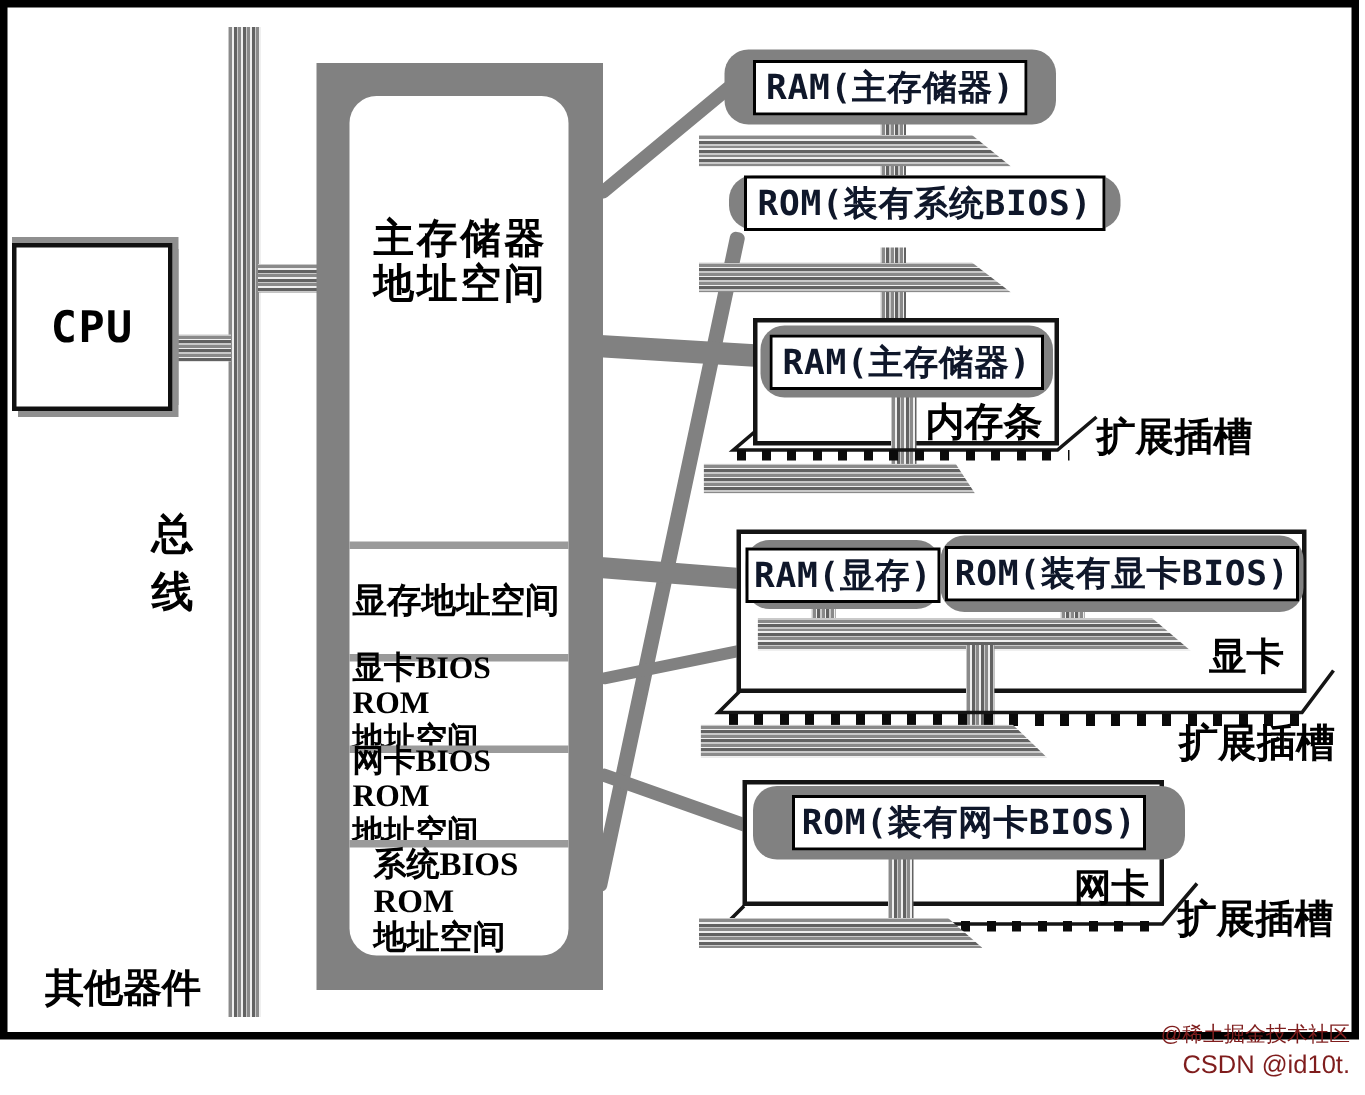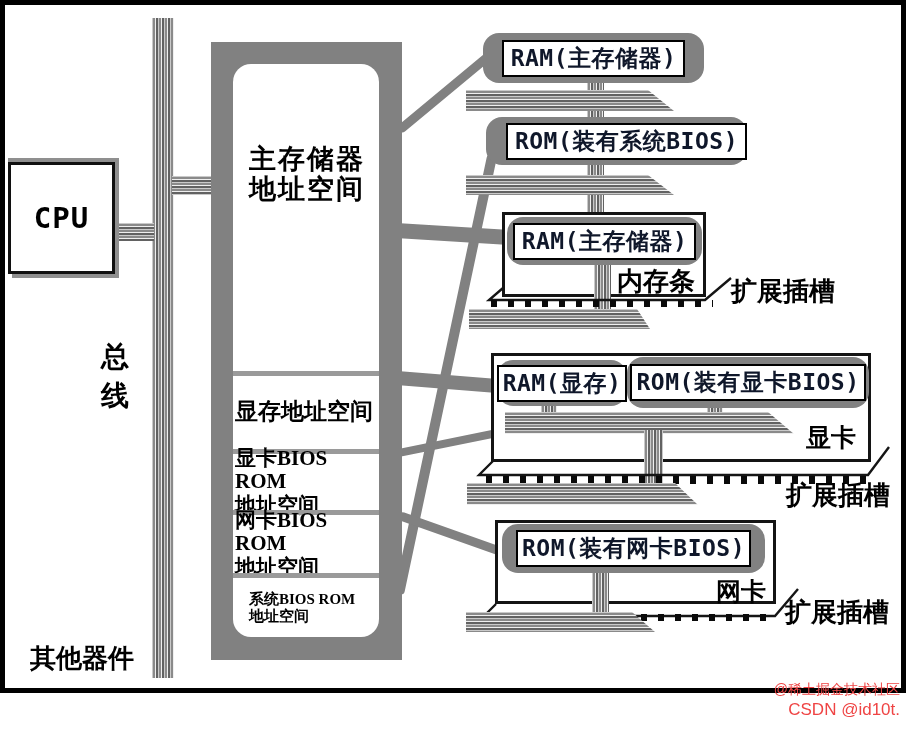--- a/index.html
+++ b/index.html
@@ -27,21 +27,21 @@
   .pins{background:repeating-linear-gradient(90deg,#0a0a0a 0 6px,transparent 6px 17px);}
   
   .memmap{background:#818181;}
   .memmap-inner{position:absolute;left:22px;top:22px;width:146px;height:573px;background:#fff;
                 display:flex;flex-direction:column;border-radius:18px;}
   .sec{display:flex;flex-direction:column;justify-content:center;padding-left:2px;
        font-weight:bold;color:#000;line-height:1.12;}
   .divider{height:5px;background:#9a9a9a;flex:none;}
   .cn-bold{font-weight:bold;color:#000;white-space:nowrap;}
   .caption{font-weight:bold;color:#000;font-size:22px;letter-spacing:1.5px;white-space:nowrap;}
-  .watermark{color:#ef4444;text-align:right;line-height:1.25;white-space:nowrap;
+  .watermark{color:#7f1d1d;text-align:right;line-height:1.25;white-space:nowrap;
              font-family:"Liberation Sans",sans-serif;}
 </style>
 </head>
 <body>
 
 <div id="stage">
 
   <div class="abs diag" style="left:399px;top:126px;width:116px;height:9px;transform:rotate(-39.7deg);"></div>
   <div class="abs diag" style="left:399px;top:589px;width:449px;height:10px;transform:rotate(-78deg);"></div>
   <div class="abs diag" style="left:396px;top:223px;width:114px;height:15px;transform:rotate(3.5deg);"></div>
@@ -86,31 +86,31 @@
       <div class="sec" style="height:56px;font-size:21px;">
         <span>显卡BIOS ROM</span>
         <span>地址空间</span>
       </div>
       <div class="divider"></div>
       <div class="sec" style="height:58px;font-size:21px;">
         <span>网卡BIOS ROM</span>
         <span>地址空间</span>
       </div>
       <div class="divider"></div>
-      <div class="sec" style="height:72px;font-size:15px;padding-left:16px;">
+      <div class="sec" style="height:72px;font-size:22px;padding-left:16px;">
         <span>系统BIOS ROM</span>
         <span>地址空间</span>
       </div>
     </div>
   </div>
 
   <div class="abs bubble" style="left:483px;top:33px;width:221px;height:50px;">
     <span class="chip">RAM(主存储器)</span>
   </div>
-  <div class="abs bubble" style="left:486px;top:117px;width:261px;height:48px;justify-content:flex-end;">
+  <div class="abs bubble" style="left:486px;top:117px;width:261px;height:36px;">
     <span class="chip">ROM(装有系统BIOS)</span>
   </div>
 
   <div class="abs card" style="left:502px;top:212px;width:204px;height:85px;"></div>
   <div class="abs band-v" style="left:594px;top:262px;width:17px;height:66px;"></div>
   <div class="abs bubble" style="left:507px;top:217px;width:195px;height:48px;">
     <span class="chip">RAM(主存储器)</span>
   </div>
   <div class="abs cardname" style="left:617px;top:264px;font-size:26px;text-align:right;">内存条</div>
   <svg class="abs slotsvg" style="left:487px;top:276px;" width="248" height="27">
@@ -134,21 +134,21 @@
   <div class="abs cardname" style="left:806px;top:421px;font-size:25px;">显卡</div>
   <svg class="abs slotsvg" style="left:476px;top:444px;" width="416" height="33">
     <polyline points="413,3 392,31 3,31 17,17" fill="none" stroke="#151515" stroke-width="2.4"></polyline>
   </svg>
   <div class="abs pins" style="left:486px;top:476px;width:382px;height:8px;"></div>
   <div class="abs band-h slant23" style="left:467px;top:483px;width:231px;height:22px;"></div>
   <div class="abs cn-bold" style="left:786px;top:478px;font-size:26px;">扩展插槽</div>
 
   <div class="abs card" style="left:495px;top:520px;width:281px;height:84px;"></div>
   <div class="abs band-v" style="left:592px;top:571px;width:17px;height:60px;"></div>
-  <div class="abs bubble" style="left:502px;top:524px;width:263px;height:49px;">
+  <div class="abs bubble" style="left:502px;top:524px;width:288px;height:49px;">
     <span class="chip" style="padding:1px 4px;">ROM(装有网卡BIOS)</span>
   </div>
   <div class="abs cardname" style="left:716px;top:575px;font-size:25px;">网卡</div>
   <svg class="abs slotsvg" style="left:481px;top:586px;" width="320" height="33">
     <polyline points="317,3 294,30 3,30 15,18" fill="none" stroke="#151515" stroke-width="2.4"></polyline>
   </svg>
   <div class="abs pins" style="left:488px;top:614px;width:284px;height:7px;"></div>
   <div class="abs band-h slant23" style="left:466px;top:612px;width:189px;height:20px;"></div>
   <div class="abs cn-bold" style="left:785px;top:595px;font-size:26px;">扩展插槽</div>
 

